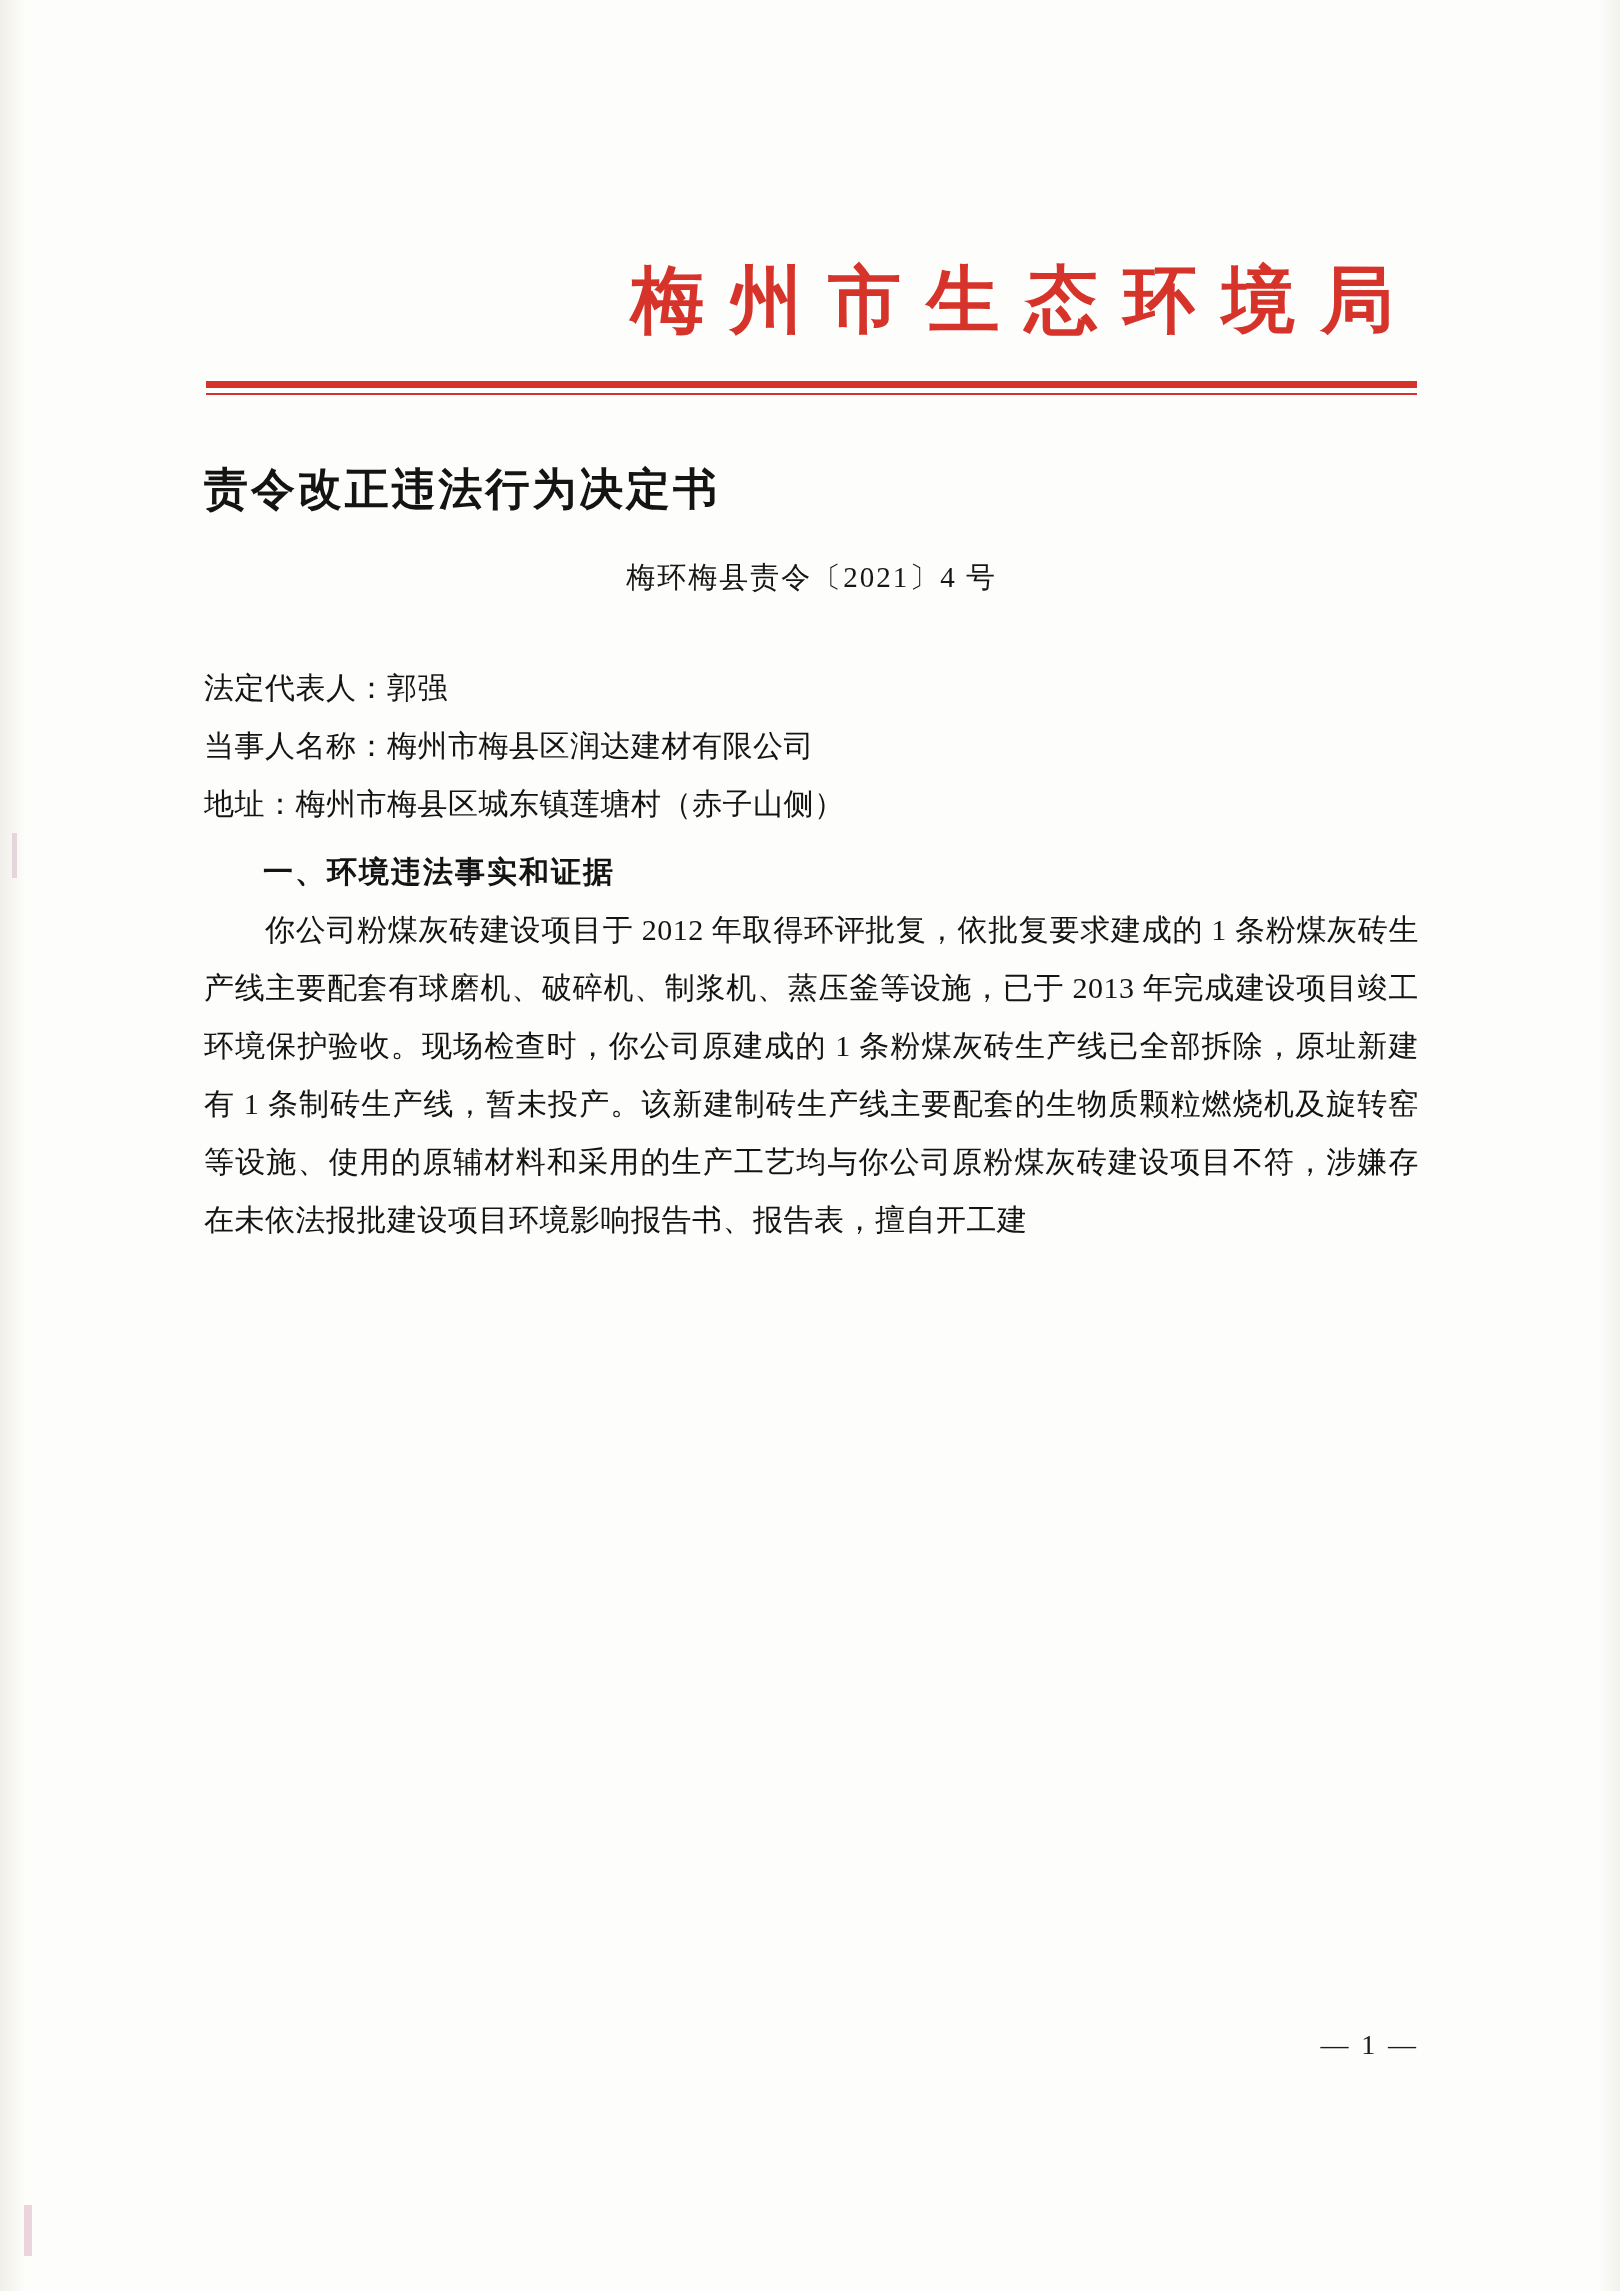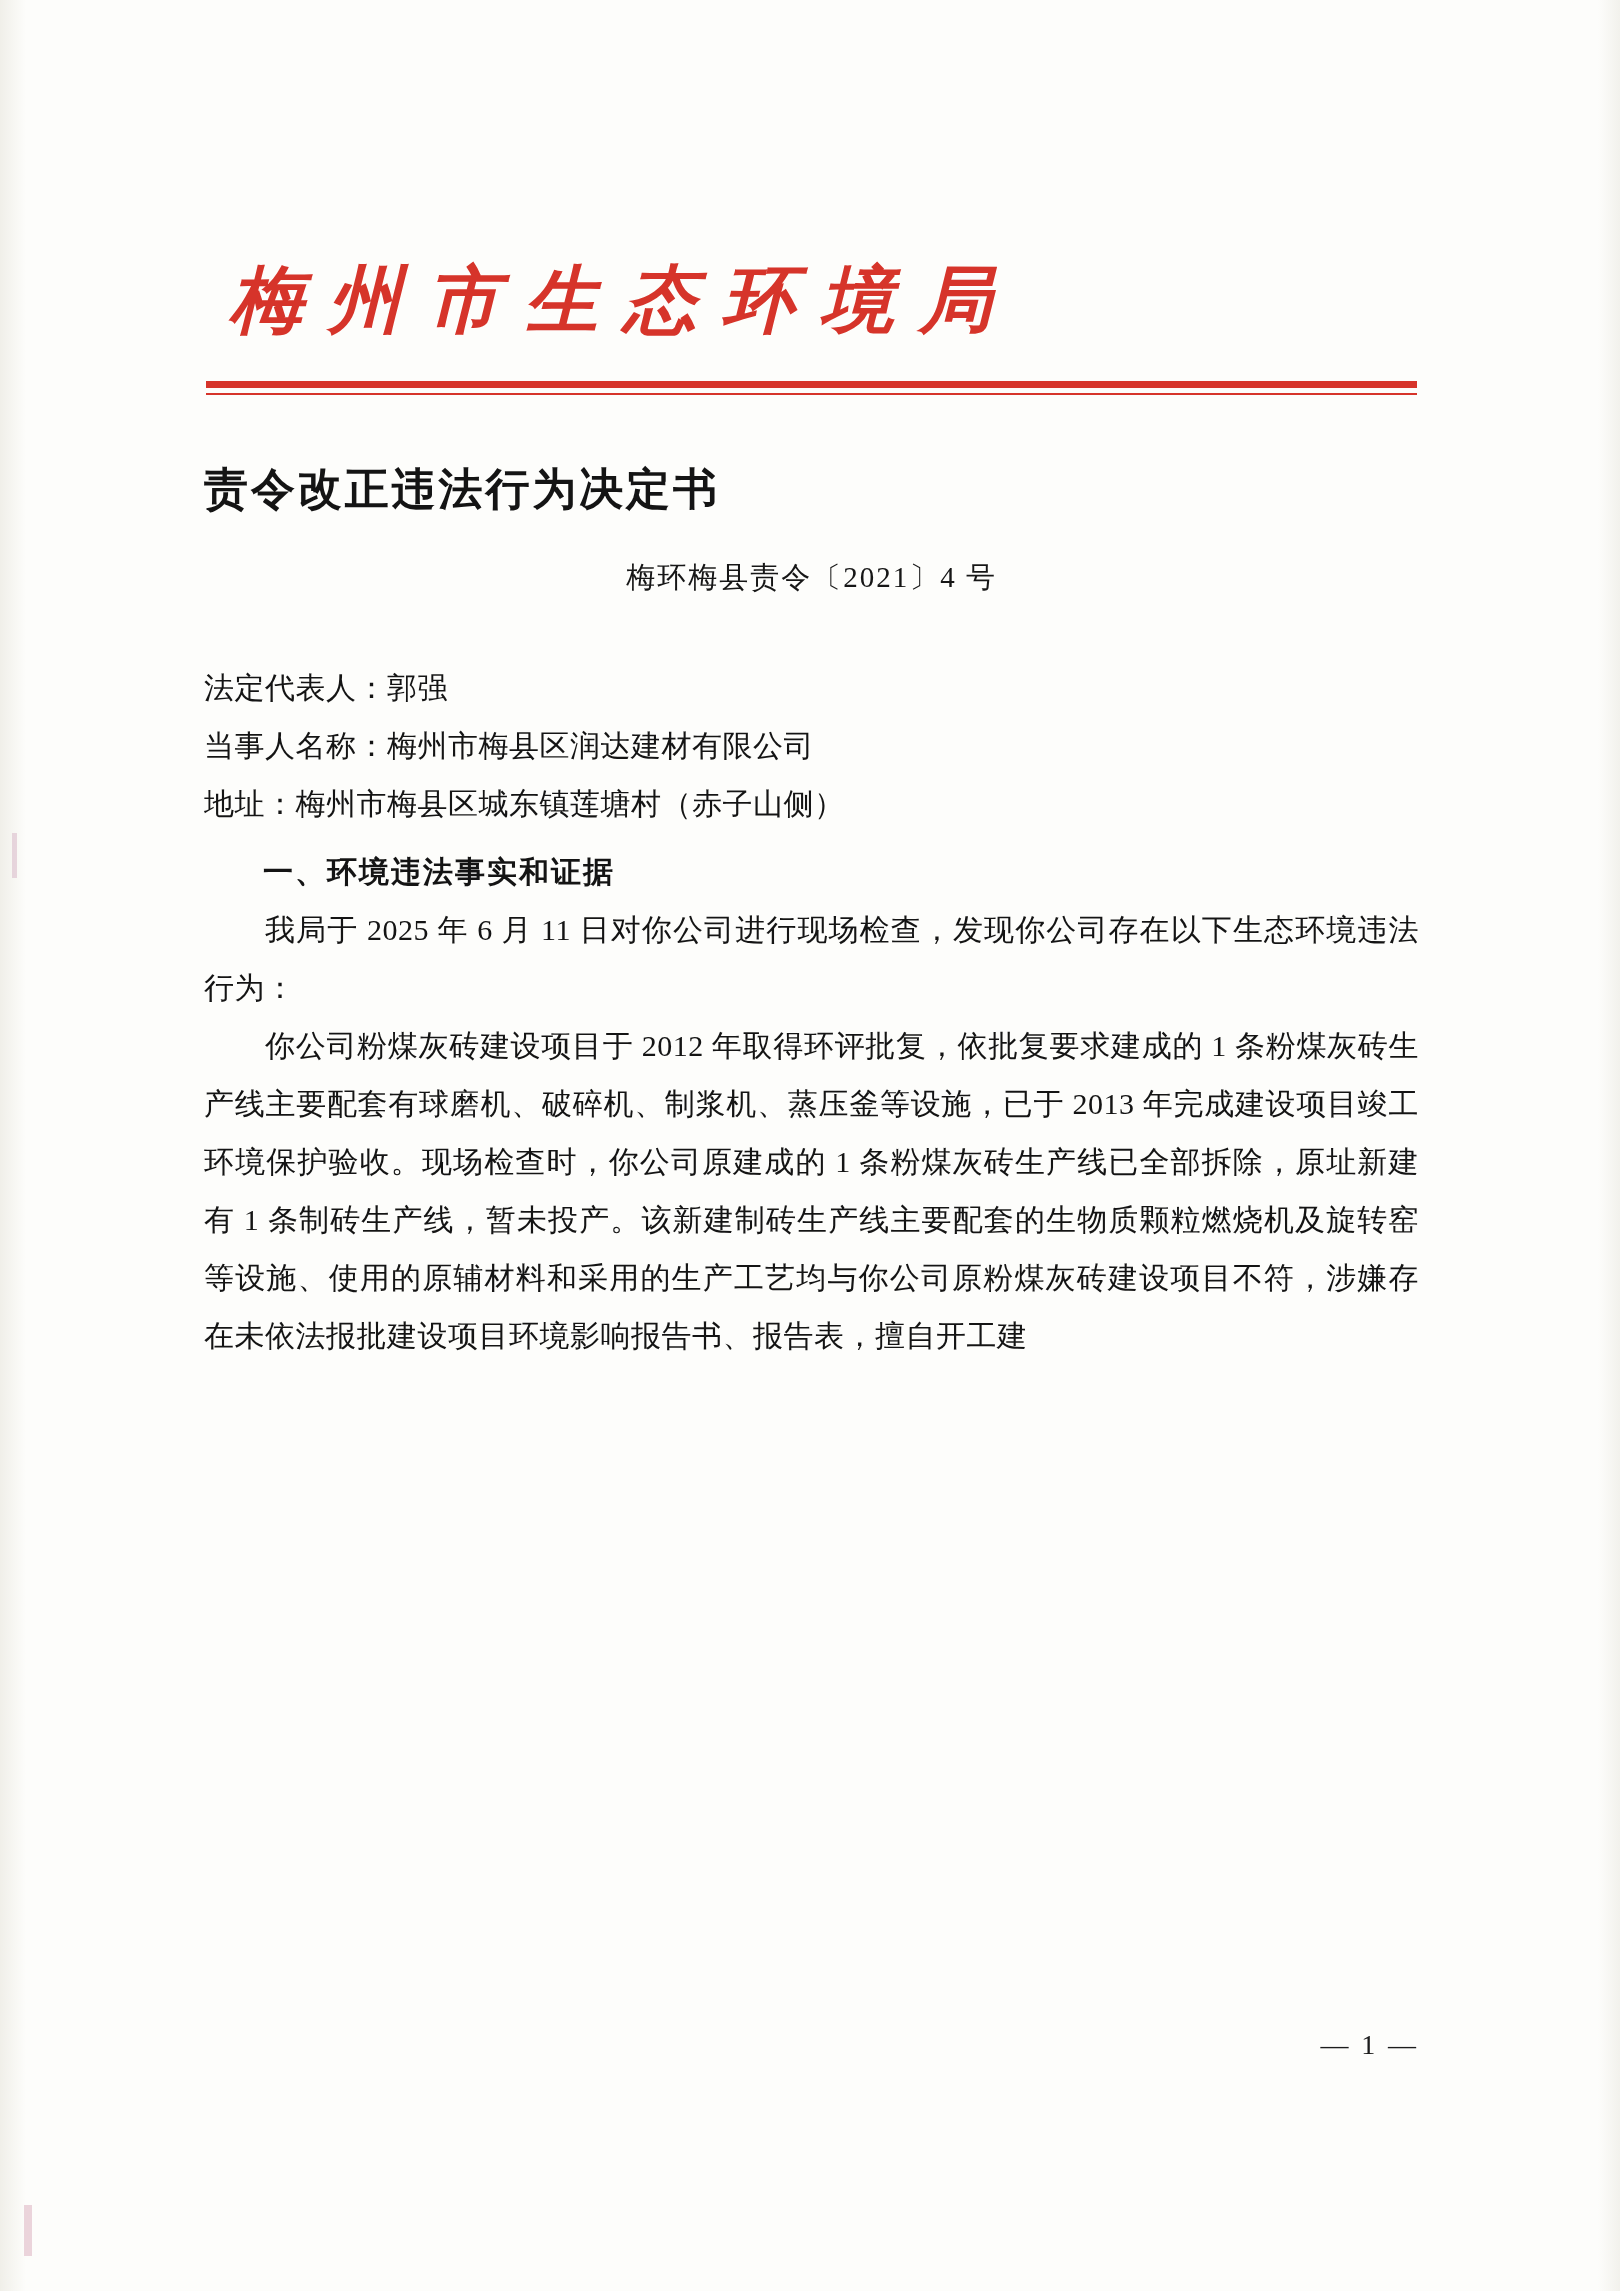--- a/index.html
+++ b/index.html
@@ -55,22 +55,21 @@
   .content {
     position: absolute;
     left: 204px;
     top: 0;
     width: 1215px;
   }
 
   
   .masthead {
     margin-top: 263px;
-    text-align: left;
-    font-style: italic;
+    text-align: right;
   }
   .masthead-title {
     font-family: "DejaVu Serif", "Liberation Serif", serif;
     font-weight: bold;
     font-size: 73px;
     letter-spacing: 25.5px;
     color: #d6342a;
     text-indent: 25.5px;
     line-height: 1;
     white-space: nowrap;
@@ -174,21 +173,20 @@
 
       <div class="meta-line">法定代表人：郭强</div>
 
       <div class="meta-line">当事人名称：梅州市梅县区润达建材有限公司</div>
 
 
       <div class="meta-line">地址：梅州市梅县区城东镇莲塘村（赤子山侧）</div>
 
       <div class="section-heading">一、环境违法事实和证据</div>
 
-      <div class="para">我局于 2025 年 6 月 11 日对你公司进行现场检查，发现你公司存在以下生态环境违法行为：</div>
 
       <div class="para">你公司粉煤灰砖建设项目于 2012 年取得环评批复，依批复要求建成的 1 条粉煤灰砖生产线主要配套有球磨机、破碎机、制浆机、蒸压釜等设施，已于 2013 年完成建设项目竣工环境保护验收。现场检查时，你公司原建成的 1 条粉煤灰砖生产线已全部拆除，原址新建有 1 条制砖生产线，暂未投产。该新建制砖生产线主要配套的生物质颗粒燃烧机及旋转窑等设施、使用的原辅材料和采用的生产工艺均与你公司原粉煤灰砖建设项目不符，涉嫌存在未依法报批建设项目环境影响报告书、报告表，擅自开工建</div>
 
     </div>
   </div>
 
   <div class="page-footer">— 1 —</div>
 
 </div>
 

